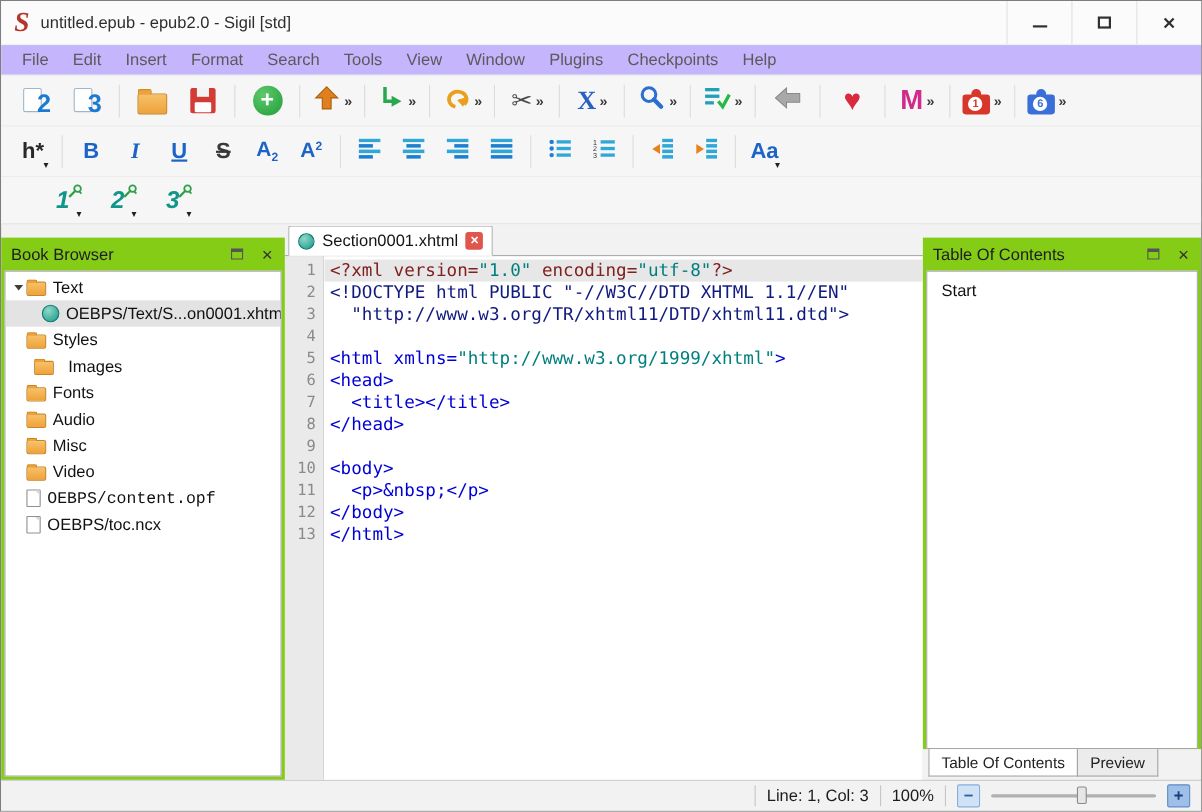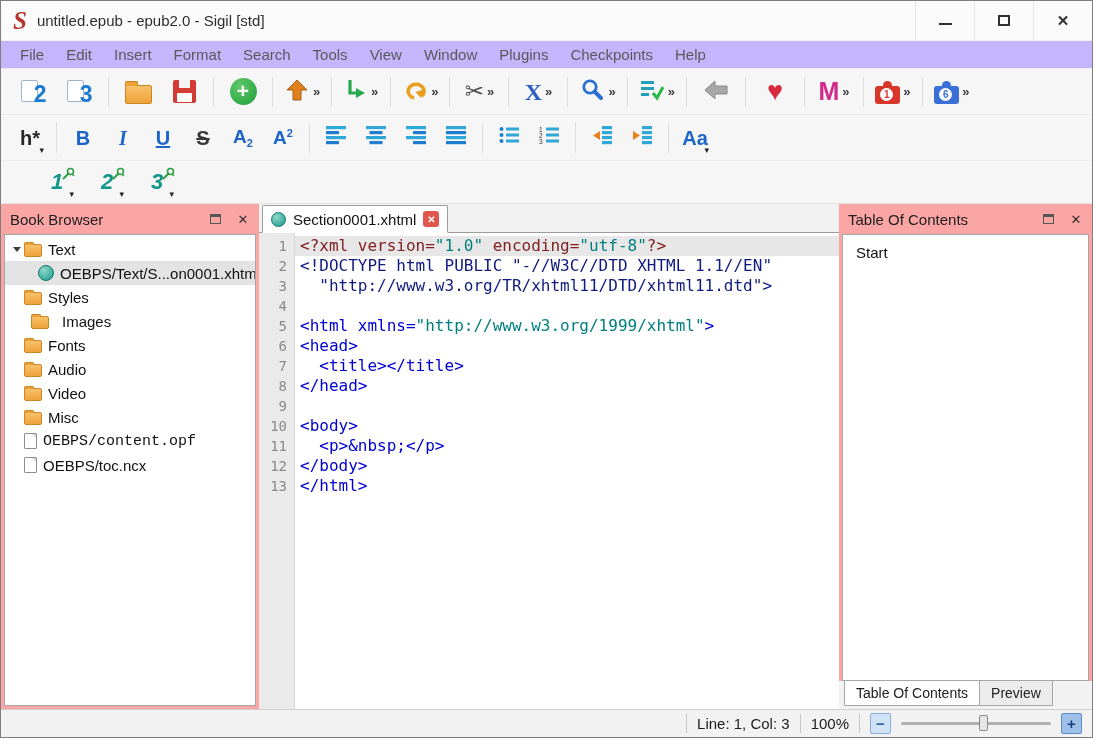--- a/index.html
+++ b/index.html
@@ -62,21 +62,21 @@
   .subsup { font-size:19px; font-weight:bold; line-height:1; }
   .subsup .small { font-size:11px; font-weight:bold; }
   .subsup .sub { vertical-align:-4px; }
   .subsup .sup { vertical-align:7px; }
 
   .clip-num { font-size:22px; font-weight:bold; font-style:italic; color:#11968a; line-height:1; }
   .clip-mini { position:absolute; top:4px; right:4px; line-height:0; }
 
   
   .main { flex:1; display:flex; min-height:0; }
-  .dock { display:flex; flex-direction:column; background:#fca5a5; }
+  .dock { display:flex; flex-direction:column; background:#84cc16;margin-top:12px; }
   .dock.left { flex:0 0 258px; width:258px; }
   .dock.right { flex:0 0 253px; width:253px; }
   .dock-header { flex:0 0 30px; display:flex; align-items:center; padding:0 7px 0 9px; }
   .dock-title { font-size:15px; color:#202020; flex:1; }
   .dock-btns { display:flex; align-items:center; gap:10px; }
   .float-btn, .panel-close-btn { width:18px; height:18px; display:flex; align-items:center; justify-content:center; }
   .float-glyph { width:11px; height:10px; border:1px solid #555; border-top:3px solid #555; }
   .panel-close-btn { font-size:13px; color:#333; }
 
   .tree { flex:1; margin:0 3px 3px 3px; background:#fff; border:1px solid #a6a6a6; overflow:hidden; font-size:15px; padding-top:2px; }
@@ -439,26 +439,26 @@
             <span class="tree-label">Fonts</span>
           </div>
           <div class="tree-row" style="padding-left: 4px;">
             <span class="tree-arrow hidden"></span>
             <span class="tree-ic ic-folder-s"></span>
             <span class="tree-label">Audio</span>
           </div>
           <div class="tree-row" style="padding-left: 4px;">
             <span class="tree-arrow hidden"></span>
             <span class="tree-ic ic-folder-s"></span>
+            <span class="tree-label">Misc</span>
+          </div>
+          <div class="tree-row" style="padding-left: 4px;">
+            <span class="tree-arrow hidden"></span>
+            <span class="tree-ic ic-folder-s"></span>
             <span class="tree-label">Video</span>
-          </div>
-          <div class="tree-row" style="padding-left: 4px;">
-            <span class="tree-arrow hidden"></span>
-            <span class="tree-ic ic-folder-s"></span>
-            <span class="tree-label">Misc</span>
           </div>
           <div class="tree-row" style="padding-left: 4px; font-family: Liberation Mono, monospace;">
             <span class="tree-arrow hidden"></span>
             <span class="tree-ic ic-doc"></span>
             <span class="tree-label">OEBPS/content.opf</span>
           </div>
           <div class="tree-row" style="padding-left: 4px;">
             <span class="tree-arrow hidden"></span>
             <span class="tree-ic ic-doc"></span>
             <span class="tree-label">OEBPS/toc.ncx</span>

